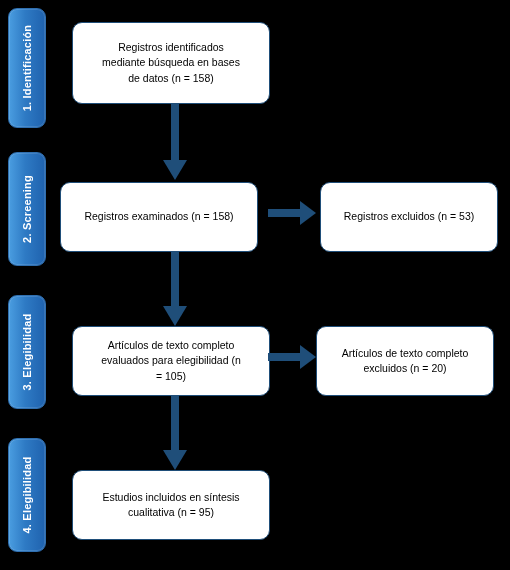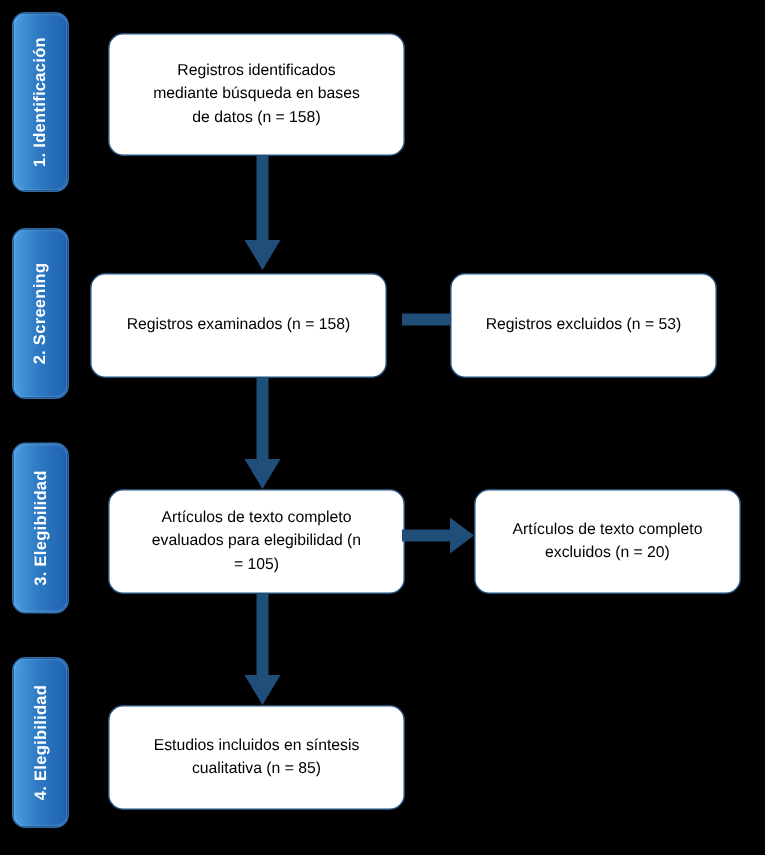--- a/index.html
+++ b/index.html
@@ -111,21 +111,21 @@
     <span class="box-text">Registros examinados (n = 158)</span>
   </div>
 
   <div class="arrow" style="left:268px; top:200px;">
     <svg width="50" height="34" viewBox="0 0 50 34">
       <rect x="0" y="9" width="34" height="8" fill="#1f4e79"></rect>
       <polygon points="32,1 32,25 48,13" fill="#1f4e79"></polygon>
     </svg>
   </div>
 
-  <div class="box" style="left:300px; top:182px; width:178px; height:70px;">
+  <div class="box" style="left:320px; top:182px; width:178px; height:70px;">
     <span class="box-text">Registros excluidos (n = 53)</span>
   </div>
 
   <div class="arrow" style="left:160px; top:252px;">
     <svg width="30" height="78" viewBox="0 0 30 78">
       <rect x="11" y="0" width="8" height="56" fill="#1f4e79"></rect>
       <polygon points="3,54 27,54 15,74" fill="#1f4e79"></polygon>
     </svg>
   </div>
 
@@ -149,16 +149,16 @@
 
   <div class="arrow" style="left:160px; top:396px;">
     <svg width="30" height="78" viewBox="0 0 30 78">
       <rect x="11" y="0" width="8" height="56" fill="#1f4e79"></rect>
       <polygon points="3,54 27,54 15,74" fill="#1f4e79"></polygon>
     </svg>
   </div>
 
   <div class="box" style="left:72px; top:470px; width:198px; height:70px;">
     <span class="box-text">Estudios incluidos en síntesis
-cualitativa (n = 85)</span>
+cualitativa (n = 95)</span>
   </div>
 
 </div>
 
 </body></html>

